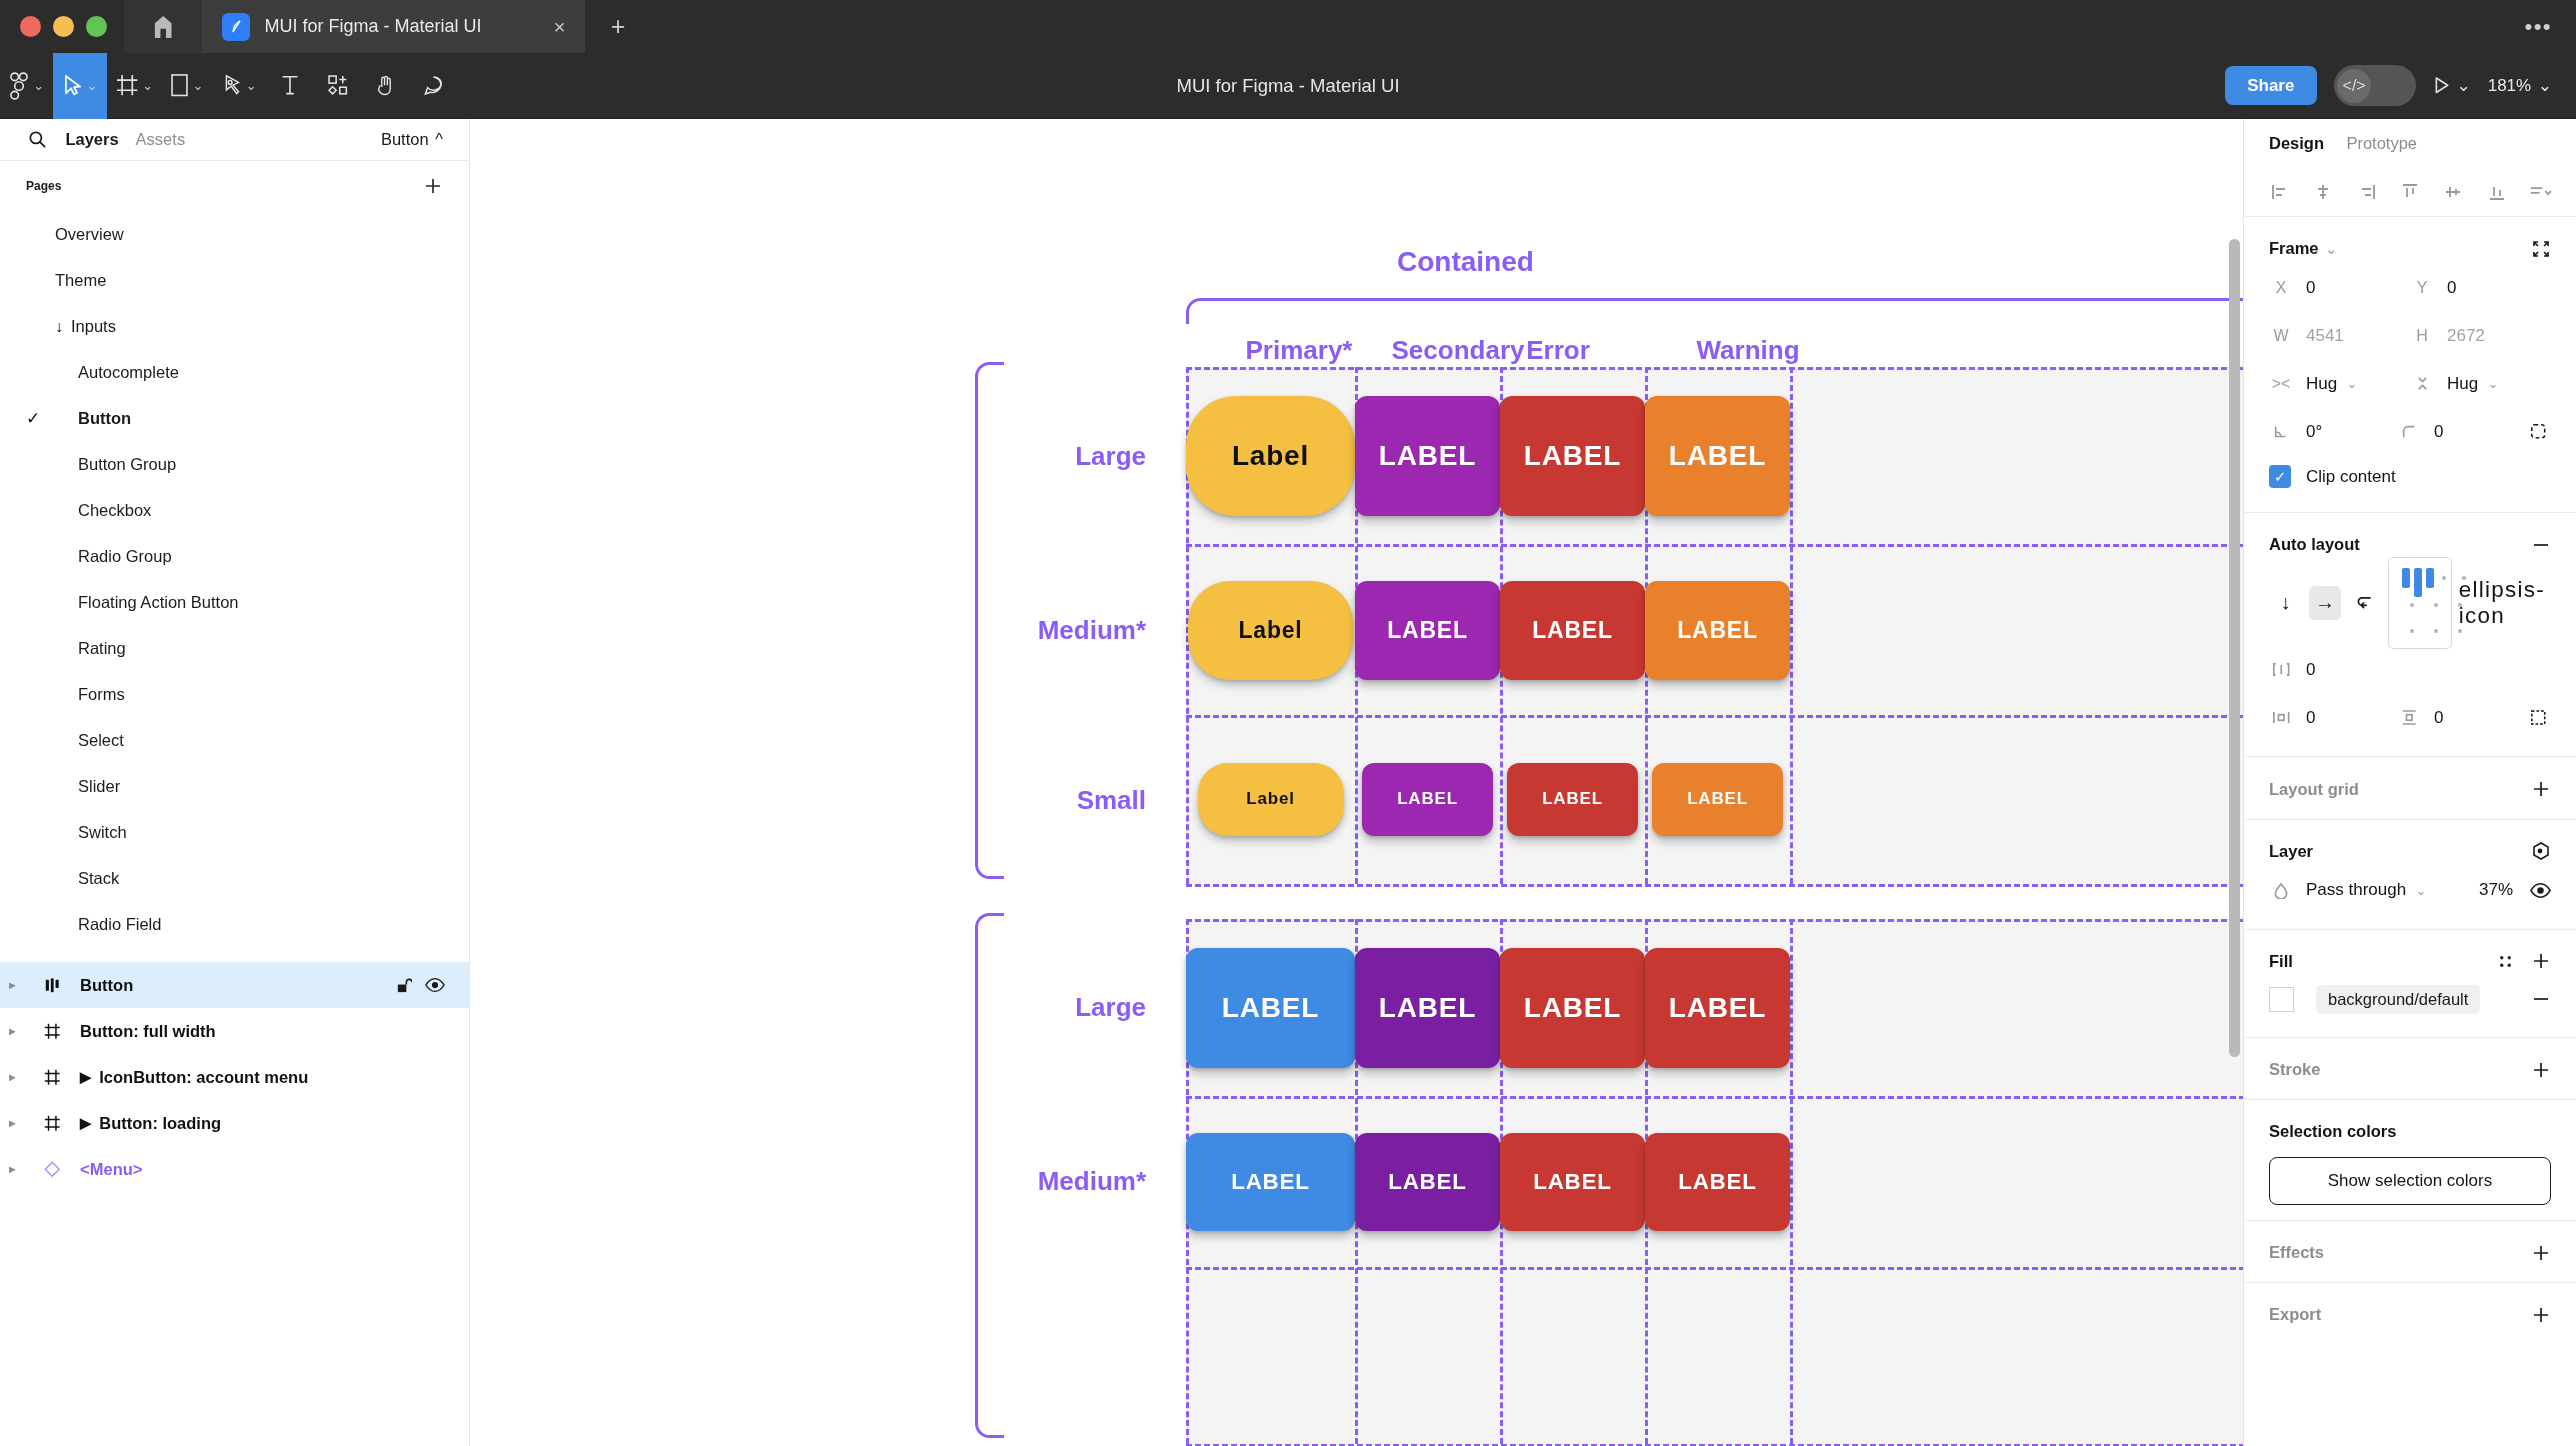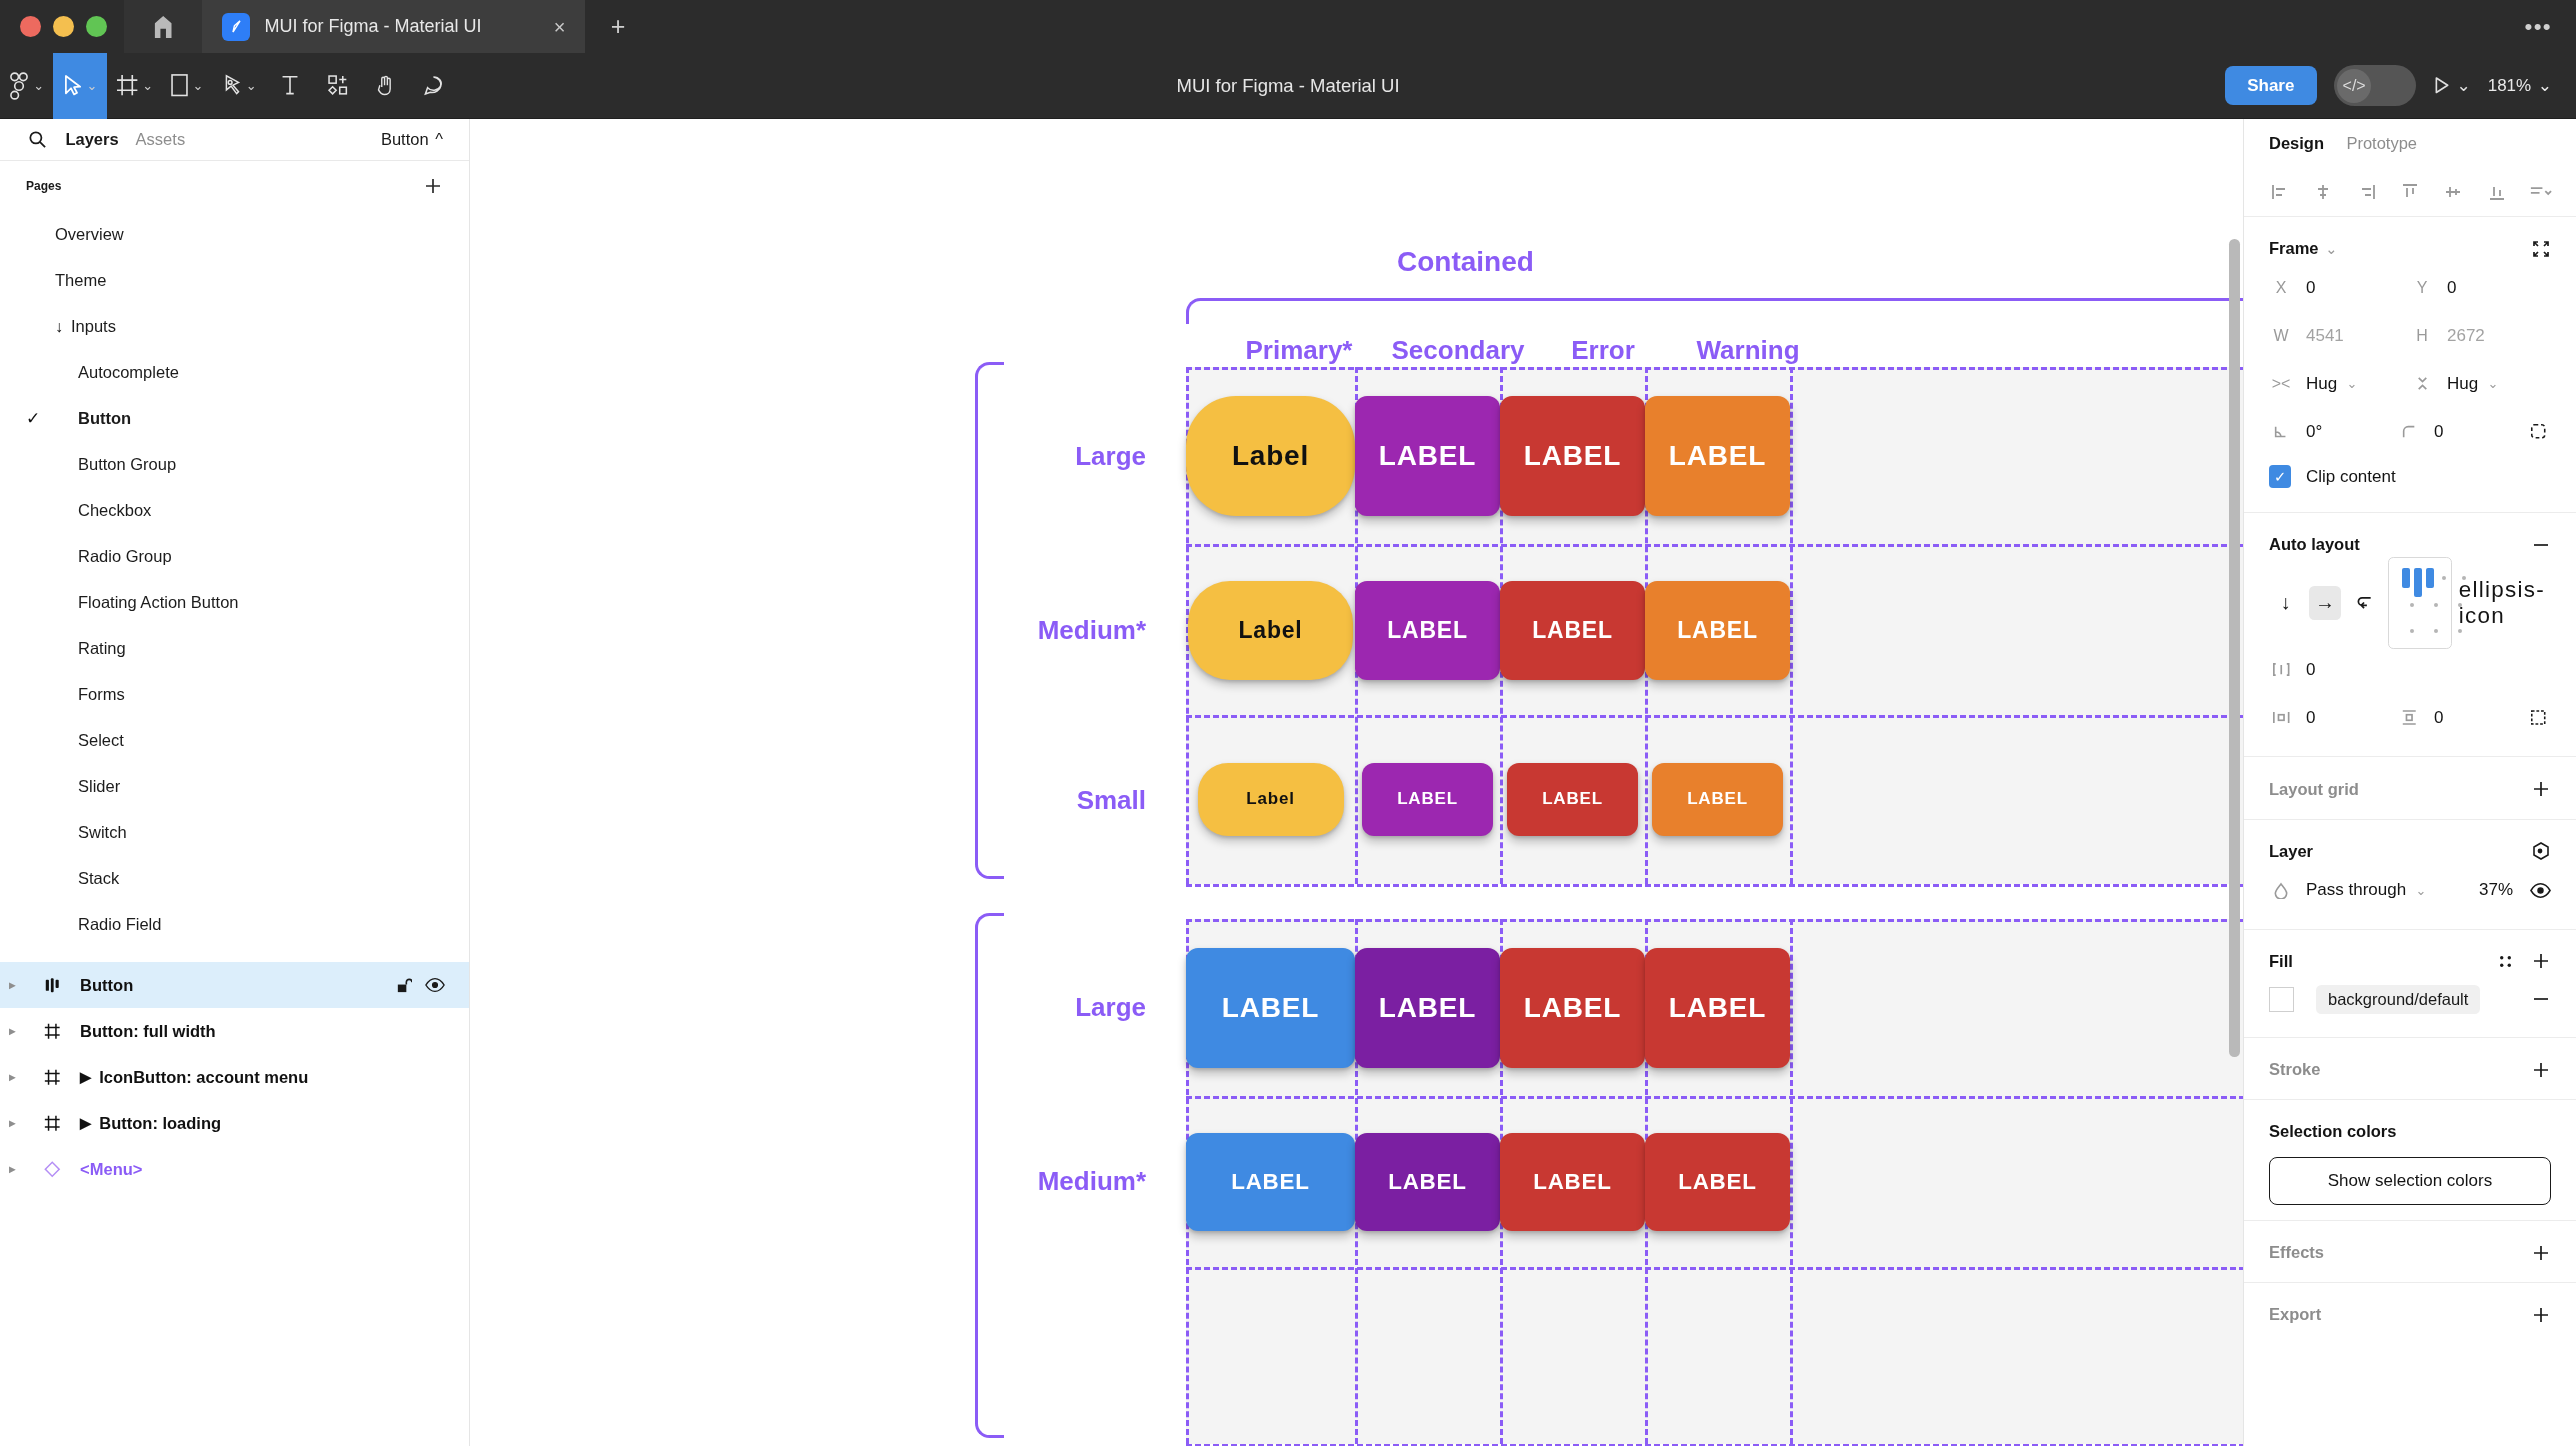--- a/index.html
+++ b/index.html
@@ -497,21 +497,21 @@
         </div>
       </div>
   </div>
 
   <div class="canvas">
     <div class="container-label">Contained</div>
     <div class="outer-frame"></div>
     <div id="canvas-content">
         <div class="colhdr" style="left: 829px; top: 216px;">Primary*</div>
         <div class="colhdr" style="left: 988px; top: 216px;">Secondary</div>
-        <div class="colhdr" style="left: 1133px; top: 216px;">Error</div>
+        <div class="colhdr" style="left: 1088px; top: 216px;">Error</div>
         <div class="colhdr" style="left: 1278px; top: 216px;">Warning</div>
         <div class="group-bracket" style="left: 505px; top: 243px; height: 517px;"></div>
         <div class="grid" style="left: 716px; top: 248px; width: 1122px; height: 517px;">
           <div class="vline" style="left: 0px;"></div>
           <div class="vline" style="left: 169px;"></div>
           <div class="vline" style="left: 314px;"></div>
           <div class="vline" style="left: 459px;"></div>
           <div class="vline" style="left: 604px;"></div>
           <div class="hline" style="top: 0px;"></div>
           <div class="hline" style="top: 177px;"></div>

